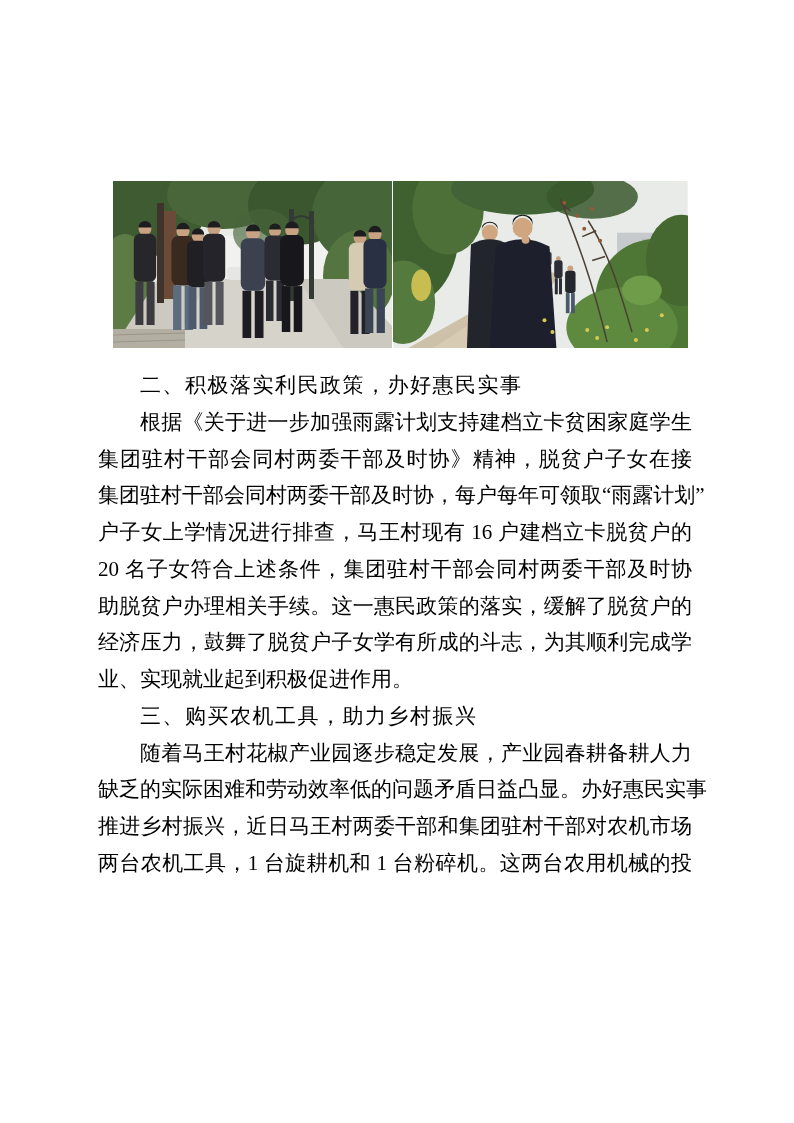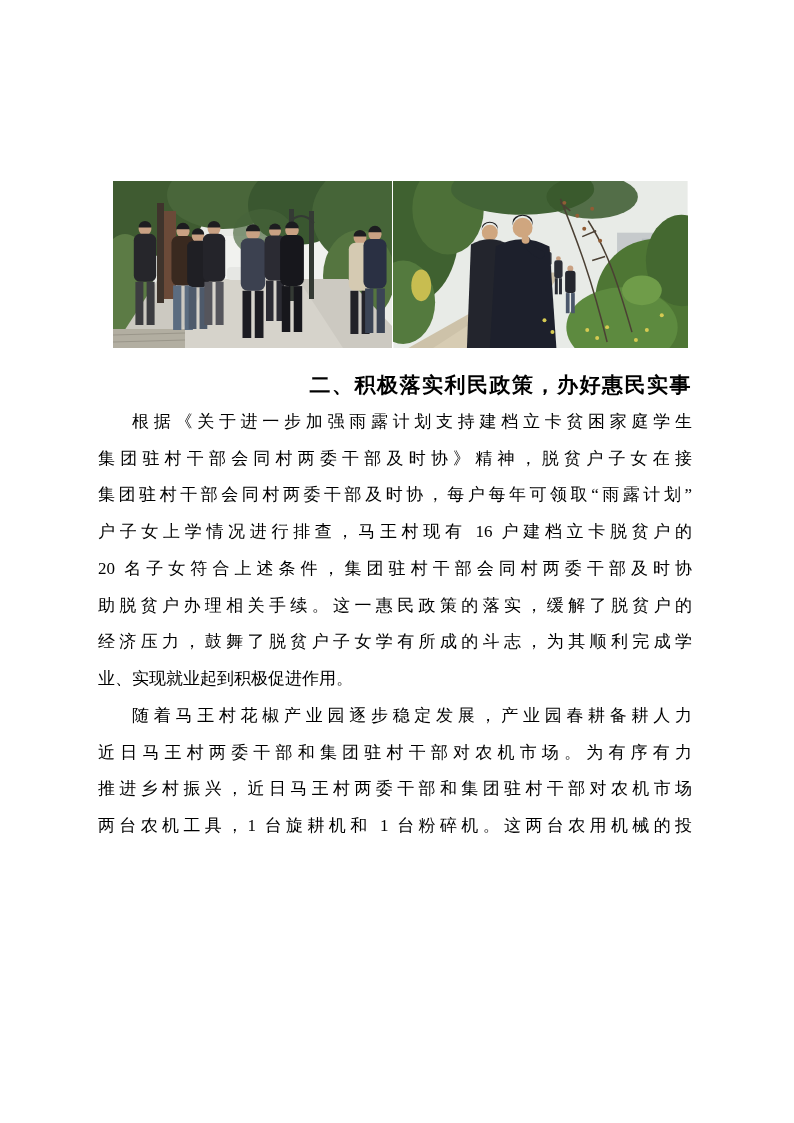--- a/index.html
+++ b/index.html
@@ -21,31 +21,30 @@
     display:flex;
     gap:1px;
     margin-bottom:19px;
   }
   .photos figure{margin:0;padding:0;line-height:0;}
   .photo-left{width:279px;height:167px;}
   .photo-right{width:295px;height:167px;}
   .heading{
     margin:0;
     font-family:"Liberation Sans","DejaVu Sans",sans-serif;
-    font-weight:700;
+    font-weight:400;
     font-size:21px;
     line-height:36.75px;
     letter-spacing:1.5px;
     text-indent:2em;
     white-space:nowrap;
-    text-align:right;
   }
   .para{margin:0;}
   .line{
-    font-size:17px;
+    font-size:21px;
     line-height:36.75px;
     text-align:justify;
     text-align-last:justify;
     white-space:nowrap;
   }
   .line.first{text-indent:2em;}
   .line.no-just{text-align-last:left;white-space:normal;}
 </style>
 </head>
 <body>
@@ -239,23 +238,24 @@
             <div class="line">集团驻村干部会同村两委干部及时协》精神，脱贫户子女在接</div>
             <div class="line">集团驻村干部会同村两委干部及时协，每户每年可领取“雨露计划”</div>
             <div class="line">户子女上学情况进行排查，马王村现有 16 户建档立卡脱贫户的</div>
             <div class="line">20 名子女符合上述条件，集团驻村干部会同村两委干部及时协</div>
             <div class="line">助脱贫户办理相关手续。这一惠民政策的落实，缓解了脱贫户的</div>
             <div class="line">经济压力，鼓舞了脱贫户子女学有所成的斗志，为其顺利完成学</div>
             <div class="line no-just">业、实现就业起到积极促进作用。</div>
           </div>
         </section>
         <section>
+          <h2 class="heading">三、购买农机工具，助力乡村振兴</h2>
           <div class="para">
             <div class="line first">随着马王村花椒产业园逐步稳定发展，产业园春耕备耕人力</div>
-            <div class="line">近日马王村两委干部和集团驻村干部对农机市场。为有序有力</div>
+            <div class="line">缺乏的实际困难和劳动效率低的问题矛盾日益凸显。办好惠民实事</div>
             <div class="line">推进乡村振兴，近日马王村两委干部和集团驻村干部对农机市场</div>
             <div class="line">两台农机工具，1 台旋耕机和 1 台粉碎机。这两台农用机械的投</div>
           </div>
         </section>
       </div>
 
   </div>
 </div>
 
 </body></html>

